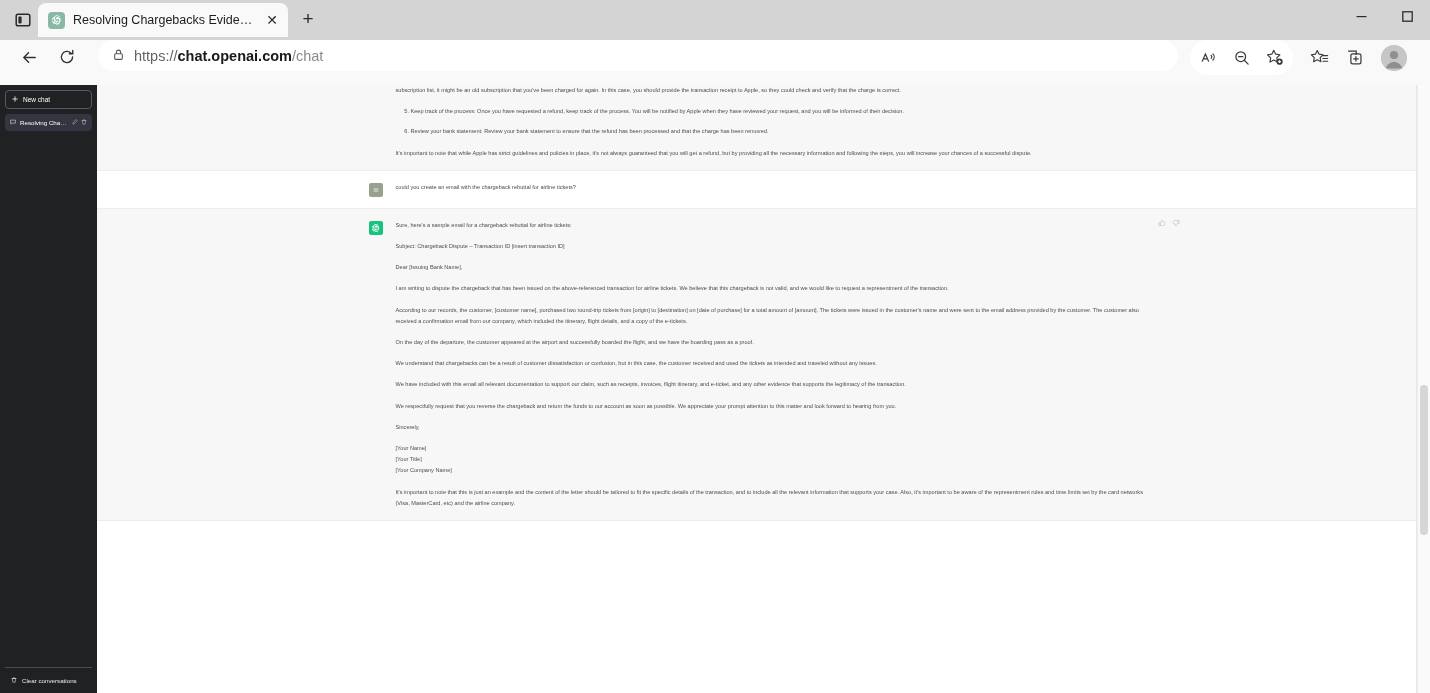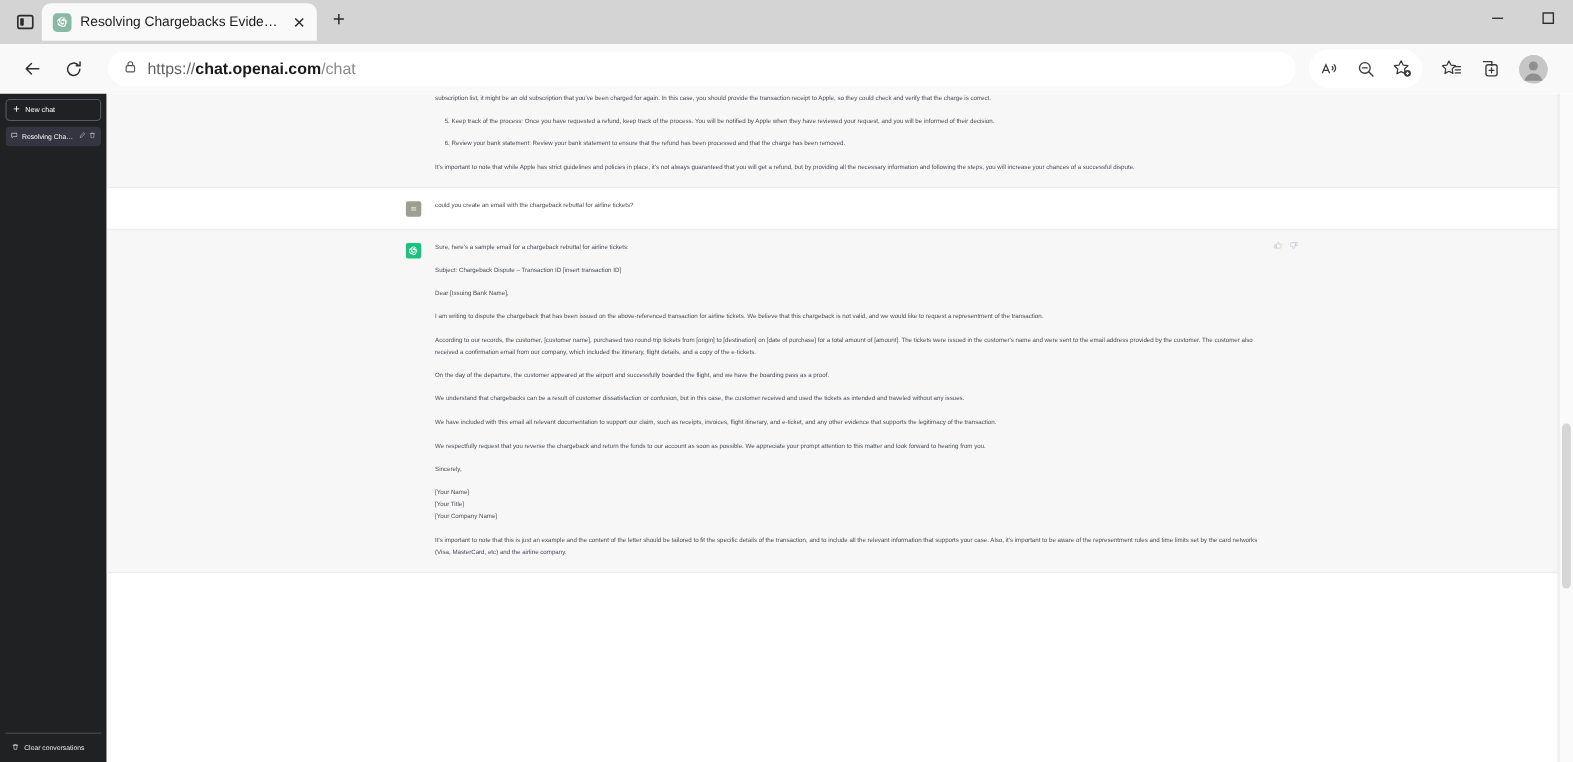--- a/index.html
+++ b/index.html
@@ -54,21 +54,21 @@
 
   .window-controls {
     position: absolute; right: 0; top: 0; height: 40px; display: flex;
   }
   .wc {
     width: 46px; height: 32px; display: flex; align-items: center;
     justify-content: center; cursor: pointer; color: #2b2b2b;
   }
 
   .toolbar {
-    height: 45px; background: #f9f9f9; display: flex; align-items: center;
+    height: 45px; background: #f9f9f9; display: flex; align-items: flex-start;
     padding: 0 10px 0 12px; gap: 4px; flex: 0 0 45px;
   }
   .nav-btn {
     width: 34px; height: 34px; border-radius: 5px;
     display: flex; align-items: center; justify-content: center;
     cursor: pointer; color: #333;
   }
 
   .addressbar {
     flex: 1 1 auto; height: 31px; background: #ffffff; border-radius: 16px;

